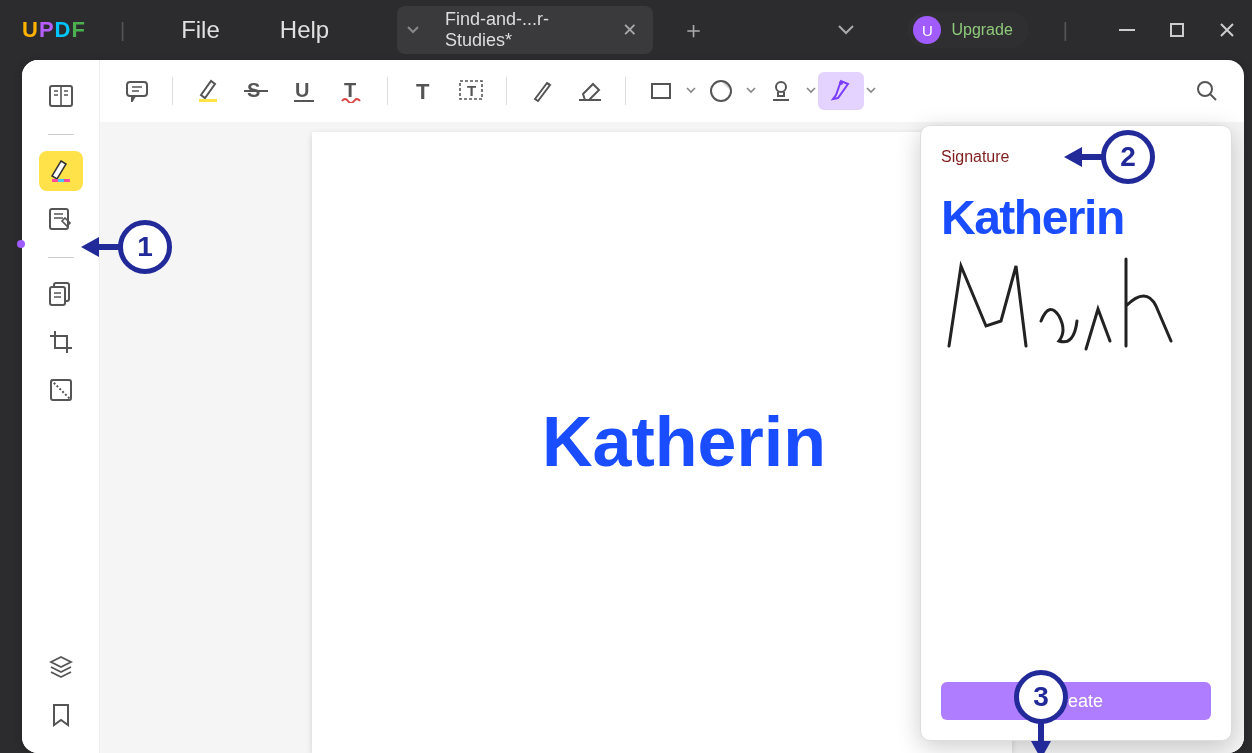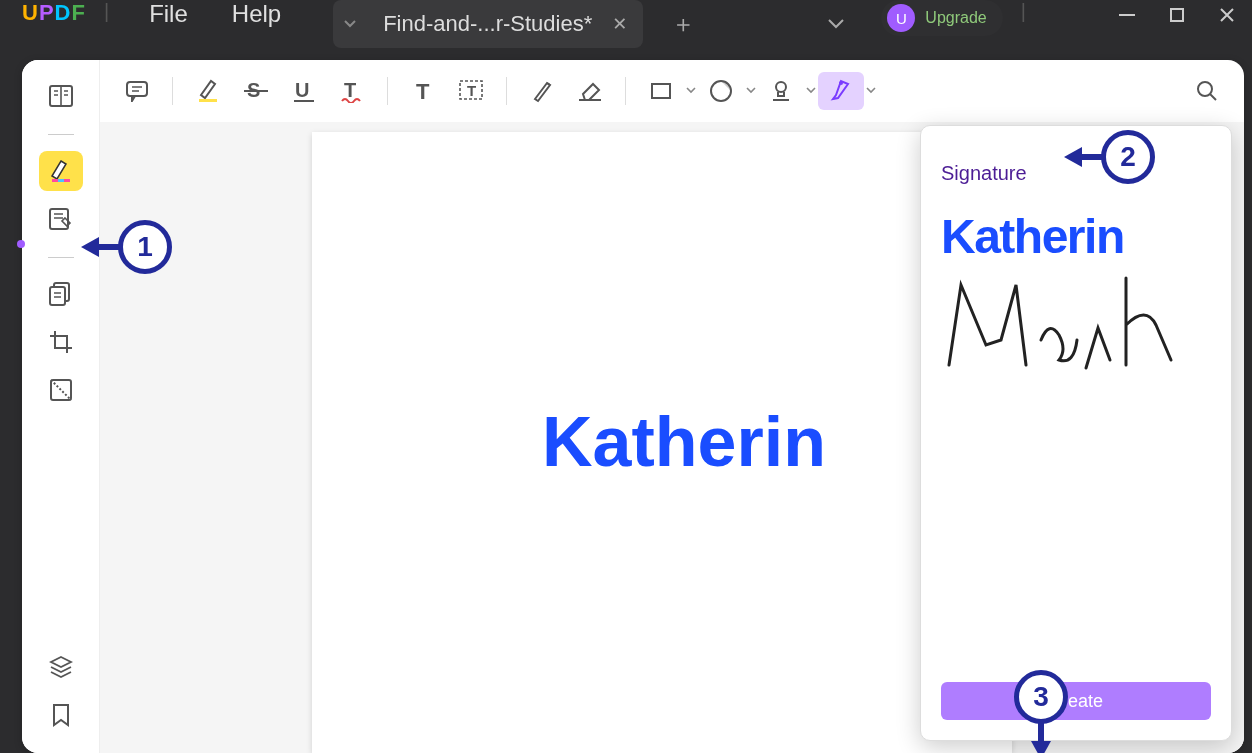--- a/index.html
+++ b/index.html
@@ -1,30 +1,30 @@
 <!DOCTYPE html>
 <html><head>
 <meta charset="utf-8">
 <style>
   * { margin: 0; padding: 0; box-sizing: border-box; font-family: -apple-system, BlinkMacSystemFont, "Segoe UI", Arial, sans-serif; }
   body { width: 1252px; height: 753px; background: #2c2c2e; overflow: hidden; }
 
   
-  .titlebar { height: 60px; background: #2c2c2e; display: flex; align-items: flex-start; color: #ccc; }
+  .titlebar { height: 60px; background: #2c2c2e; display: flex; align-items: center; color: #ccc; gap: 16px; }
   .logo { margin-left: 22px; font-weight: 700; font-size: 22px; letter-spacing: 1px; }
   .logo .L1 { color: #ffb300; }
   .logo .L2 { color: #b65dff; }
   .logo .L3 { color: #00c5ff; }
   .logo .L4 { color: #4caf50; }
   .vdiv { color: #555; margin: 0 18px; font-size: 20px; }
   .menu-item { color: #e0e0e0; font-size: 24px; padding: 0 22px; cursor: pointer; }
   .tabstrip { margin-left: 30px; display: flex; align-items: center; height: 48px; }
   .tab-dd { width: 34px; height: 48px; display: flex; align-items: center; justify-content: center; color: #888; background: #3a3a3c; border-radius: 8px 0 0 8px; }
   .tab { background: #3a3a3c; color: #ddd; height: 48px; display: flex; align-items: center; padding: 0 12px 0 16px; border-radius: 0 8px 8px 0; }
-  .tab-title { font-size: 22px; margin-right: 16px; }
+  .tab-title { font-size: 18px; margin-right: 16px; }
   .tab-close { color: #aaa; font-size: 18px; padding: 4px; cursor: pointer; }
   .tab-add { margin-left: 22px; color: #aaa; font-size: 24px; cursor: pointer; padding: 6px; }
   .tab-all { margin-left: 120px; color: #aaa; padding: 6px; cursor: pointer; }
   .upgrade { margin-left: 30px; display: flex; align-items: center; background: #2f2f31; padding: 4px 16px 4px 6px; border-radius: 18px; cursor: pointer; }
   .avatar { width: 28px; height: 28px; border-radius: 50%; background: #a05cff; color: #fff; display: flex; align-items: center; justify-content: center; font-size: 15px; margin-right: 10px; }
   .upgrade-text { color: #8fc97a; font-size: 16px; }
   .winbtns { margin-left: auto; display: flex; align-items: center; }
   .winbtn { width: 50px; height: 30px; display: flex; align-items: center; justify-content: center; color: #ccc; cursor: pointer; }
 
   
@@ -42,21 +42,21 @@
   .tbtn.sel { background: #e4d2ff; }
   .tsep { width: 1px; height: 28px; background: #ddd; margin: 0 10px; }
   .tdd { display: flex; align-items: center; cursor: pointer; }
   .dd-caret { margin-left: 2px; }
 
   .document-area { flex: 1; background: #f5f5f5; display: flex; justify-content: center; padding-top: 10px; position: relative; }
   .page { width: 700px; height: 100%; background: #fff; box-shadow: 0 2px 6px rgba(0,0,0,.15); position: relative; margin-right: 20px; }
   .page-text { position: absolute; top: 270px; left: 230px; color: #1a4dff; font-size: 70px; font-weight: 600; }
 
   .signature-panel { position: absolute; right: 12px; top: 3px; width: 312px; bottom: 12px; background: #fff; border: 1px solid #ddd; border-radius: 10px; box-shadow: 0 6px 24px rgba(0,0,0,.2); padding: 18px 10px 14px; display: flex; flex-direction: column; }
-  .sig-title { font-size: 20px; color: #4c1d95; margin: 18px 10px 24px; }
+  .sig-title { font-size: 16px; color: #7f1d1d; margin: 4px 10px 24px; }
   .sig-sample-text { color: #1a4dff; font-size: 48px; font-weight: 600; letter-spacing: -1.5px; margin: 0 10px 6px; }
   .sig-sample-hand { margin: 0 10px 10px; height:100px; }
   .sig-spacer { flex: 1; }
   .create-btn { background: #af7dff; color: #fff; text-align: center; height: 38px; line-height: 38px; border-radius: 6px; margin: 8px 10px 6px; cursor: pointer; font-size: 18px; }
 
   
   .callout { position: absolute; width: 54px; height: 54px; border: 5px solid #222a9a; border-radius: 50%; background: #fff; display: flex; align-items: center; justify-content: center; font-size: 28px; font-weight: 700; color: #222a9a; z-index: 50; }
   .callout .arrow-left { position: absolute; left: -42px; top: 50%; transform: translateY(-50%); width: 0; height: 0; border-top: 10px solid transparent; border-bottom: 10px solid transparent; border-right: 18px solid #222a9a; }
   .callout .arrow-left::before { content: ""; position: absolute; left: 18px; top: -3px; width: 24px; height: 6px; background: #222a9a; }
   .callout .arrow-down { position: absolute; bottom: -40px; left: 50%; transform: translateX(-50%); width: 0; height: 0; border-left: 10px solid transparent; border-right: 10px solid transparent; border-top: 18px solid #222a9a; }

